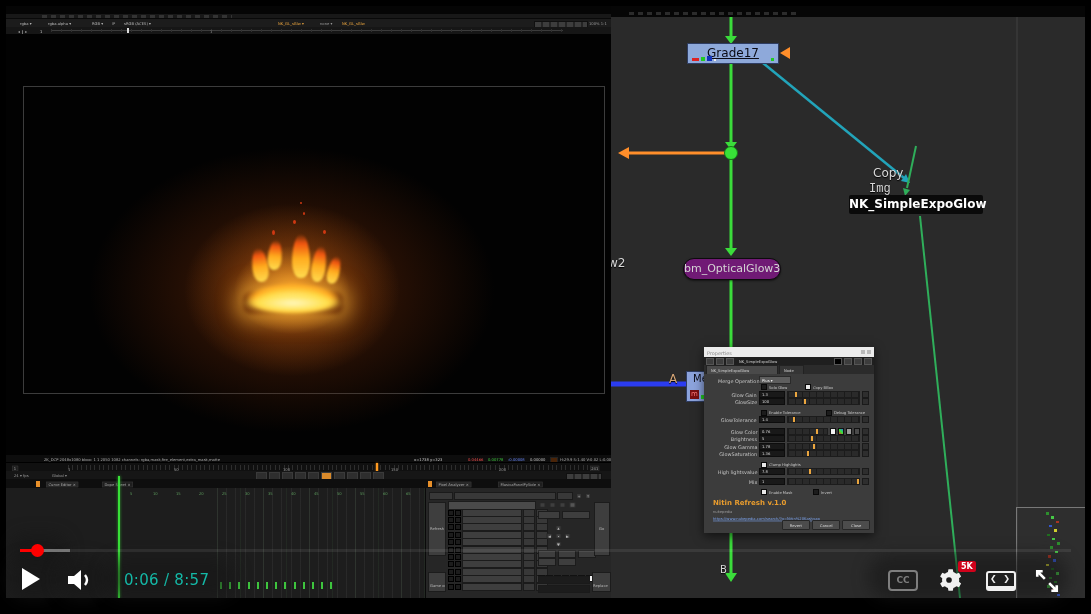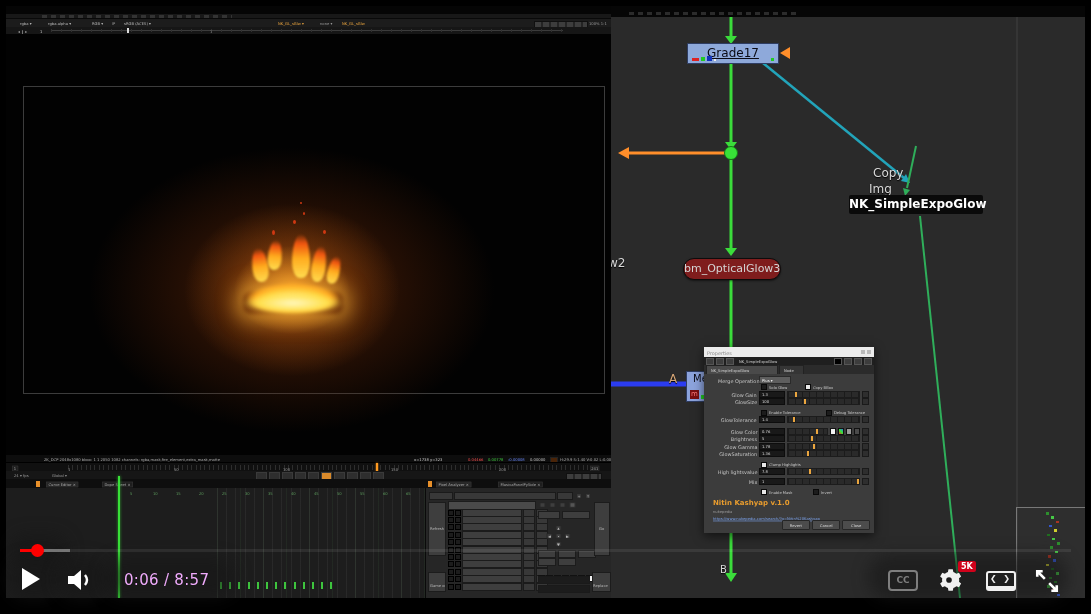--- a/index.html
+++ b/index.html
@@ -47,21 +47,21 @@
   .splh{width:10px;height:6px;background:#383838;border:1px solid #1b1b1b;color:#a8a8a8;text-align:center;overflow:hidden;}
   .swatch{width:5px;height:5px;border:1px solid #111;display:inline-block;margin-right:1px;}
 
   
   #ng{position:absolute;left:605px;top:0;width:474px;height:592px;background:#2a2a2a;overflow:hidden;}
   #ng svg{position:absolute;left:0;top:0;}
   .nglabel{position:absolute;color:#d8d8d8;font-size:12px;text-shadow:0 1px 1px #000;white-space:nowrap;}
   #node-grade{position:absolute;left:76px;top:37px;width:90px;height:19px;background:#8ea9da;border:1px solid #2e3d63;
      border-radius:1px;color:#0a0a14;font-size:12px;text-align:center;line-height:18px;}
   #node-grade .lbl{text-decoration:underline;}
-  #node-optical{position:absolute;left:72px;top:252px;width:96px;height:20px;background:#7f1d1d;border:1px solid #0c0c0c;
+  #node-optical{position:absolute;left:72px;top:252px;width:96px;height:20px;background:#701a75;border:1px solid #0c0c0c;
      border-radius:11px;color:#d4d4d4;font-size:11px;text-align:center;line-height:19px;box-shadow:0 1px 2px rgba(0,0,0,.5);}
   #node-expo{position:absolute;left:238px;top:189px;width:134px;height:19px;background:#0a0a0a;border-radius:2px;
      color:#fff;font-weight:bold;font-size:12px;text-align:center;line-height:19px;}
   #node-merge{position:absolute;left:75px;top:365px;width:30px;height:29px;background:#8ca3dc;border:1px solid #2e3d63;
      color:#0a0a14;font-size:10px;overflow:hidden;}
   .badge{position:absolute;}
   #minimap{position:absolute;left:405px;top:501px;width:69px;height:91px;border:1px solid #787878;background:rgba(255,255,255,.02);}
 
   
   #props{position:absolute;left:698px;top:341px;width:170px;height:186px;background:#3c3c3c;
@@ -96,21 +96,21 @@
 
   
   .blob{position:absolute;background:rgba(22,22,22,.55);filter:blur(8px);border-radius:26px;z-index:8;}
   #ctl{position:absolute;left:0;top:0;width:1091px;height:614px;z-index:9;pointer-events:none;}
   #progress-track{position:absolute;left:20px;top:549px;width:1051px;height:3px;background:rgba(255,255,255,.08);}
   #progress-buffer{position:absolute;left:20px;top:549px;width:50px;height:3px;background:rgba(255,255,255,.35);}
   #progress-played{position:absolute;left:20px;top:549px;width:17px;height:3px;background:#f00;}
   #scrubber{position:absolute;left:31px;top:544px;width:13px;height:13px;border-radius:50%;background:#f00;}
   #play-tri{position:absolute;left:22px;top:568px;width:0;height:0;border-left:18px solid #fff;
      border-top:11px solid transparent;border-bottom:11px solid transparent;}
-  #time{position:absolute;left:124px;top:571px;color:#f0abfc;font-size:15px;letter-spacing:.3px;}
+  #time{position:absolute;left:124px;top:571px;color:#14b8a6;font-size:15px;letter-spacing:.3px;}
   #cc{position:absolute;left:888px;top:570px;width:26px;height:17px;border:2px solid #8f8f8f;border-radius:4px;
      color:#8f8f8f;font-size:9px;font-weight:bold;text-align:center;line-height:17px;opacity:.85;}
   #badge4k{position:absolute;left:958px;top:561px;background:#d0021b;color:#fff;font-size:8px;font-weight:bold;
      padding:1px 3px;border-radius:2px;}
   #theater{position:absolute;left:986px;top:571px;width:26px;height:13px;border:2px solid #f0f0f0;border-radius:3px;
      border-bottom-width:5px;color:#f0f0f0;font-size:8px;text-align:center;line-height:12px;letter-spacing:2px;}
 </style>
 </head>
 <body>
 
@@ -363,21 +363,21 @@
         <span class="lbl">Grade17</span>
         <div class="badge" style="left:4px;bottom:2px;width:7px;height:3px;background:#d22;"></div>
         <div class="badge" style="left:13px;bottom:2px;width:4px;height:4px;background:#2c2;"></div>
         <div class="badge" style="left:19px;bottom:2px;width:5px;height:5px;background:#13b;"></div>
         <div class="badge" style="left:26px;bottom:2px;width:2px;height:2px;background:#eee;"></div>
         <div class="badge" style="right:4px;bottom:2px;width:3px;height:3px;background:#2c2;"></div>
       </div>
       <div class="abs" style="left:169px;top:41px;width:0;height:0;border-right:10px solid #ff8e2a;border-top:6px solid transparent;border-bottom:6px solid transparent;"></div>
 
       <div class="nglabel" style="left:262px;top:160px;">Copy</div>
-      <div class="nglabel" style="left:258px;top:176px;">Img</div>
+      <div class="nglabel" style="left:258px;top:176px;font-family:Liberation Mono, monospace;">Img</div>
       <div id="node-expo">NK_SimpleExpoGlow</div>
       <div id="node-optical">bm_OpticalGlow3</div>
       <div class="nglabel" style="left:-3px;top:250px;">w2</div>
 
       <div id="node-merge">
         <span style="position:absolute;left:6px;top:1px;">Mer</span>
         <div class="badge" style="left:3px;bottom:2px;width:9px;height:9px;background:#7a0f0f;color:#ff7a7a;font-size:7px;text-align:center;line-height:9px;">m</div>
         <div class="badge" style="left:14px;bottom:2px;width:4px;height:4px;background:#2c2;"></div>
       </div>
       <div class="nglabel" style="left:58px;top:366px;color:#d8a878;">A</div>
@@ -571,21 +571,21 @@
             <span class="citem">
               <span class="cbox on"></span>
               <span class="t4">Enable Mask</span>
             </span>
             <span class="citem">
               <span class="cbox"></span>
               <span class="t4">Invert</span>
             </span>
           </div>
         </div>
-      <div id="props-author">Nitin Kashyap v.1.0</div>
+      <div id="props-author">Nitin Refresh v.1.0</div>
       <div id="props-linkrow">
         <span class="t4">nukepedia</span>
         <span class="t4" id="props-link">https://www.nukepedia.com/search/?q=Nitin%20Kashyap</span>
       </div>
       <div id="props-btns">
         <span class="pbtn">
             <span class="t4c">Revert</span>
           </span>
         <span class="pbtn">
             <span class="t4c">Cancel</span>

